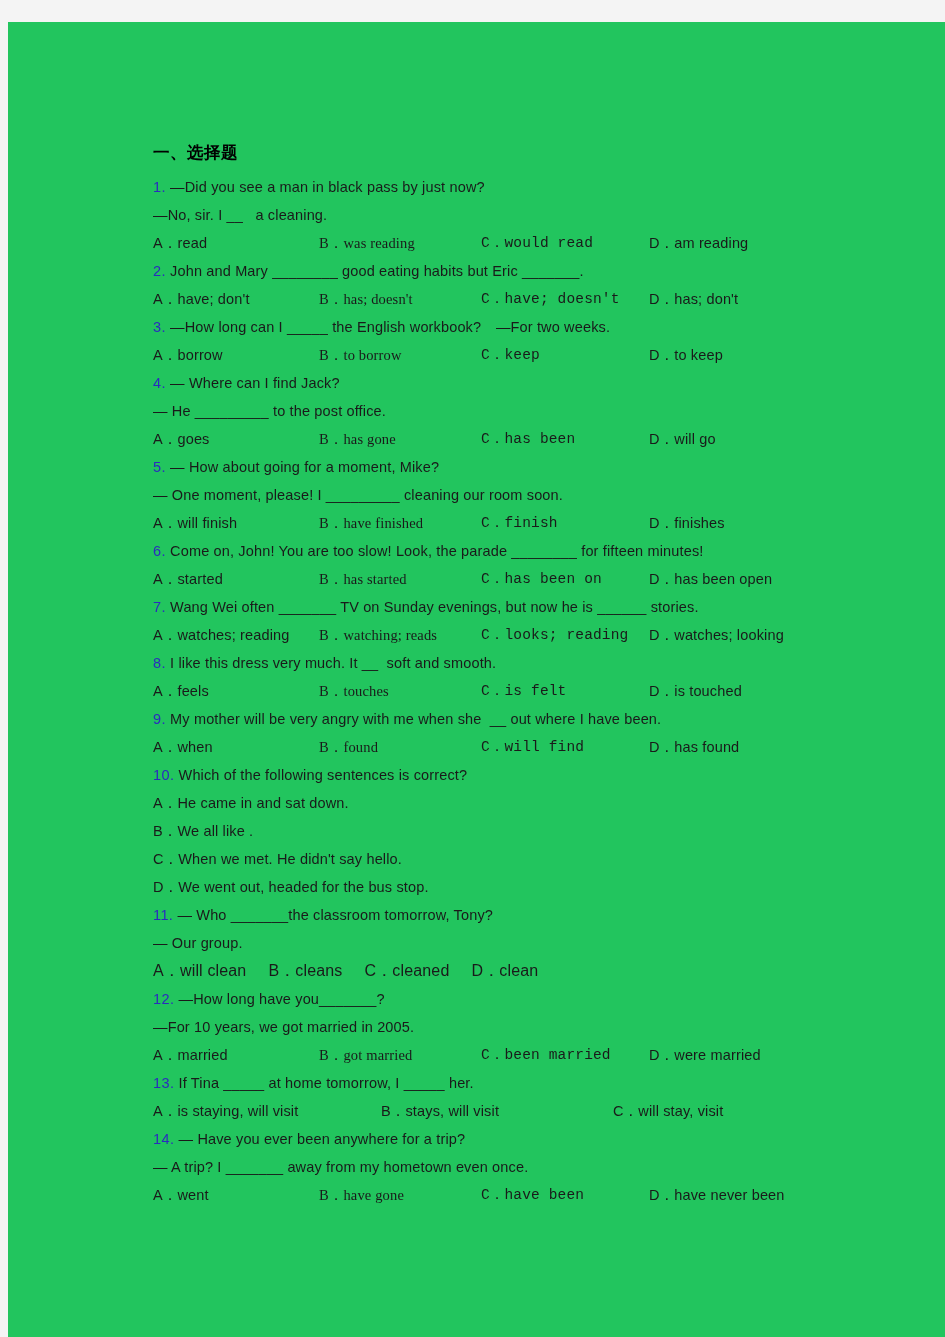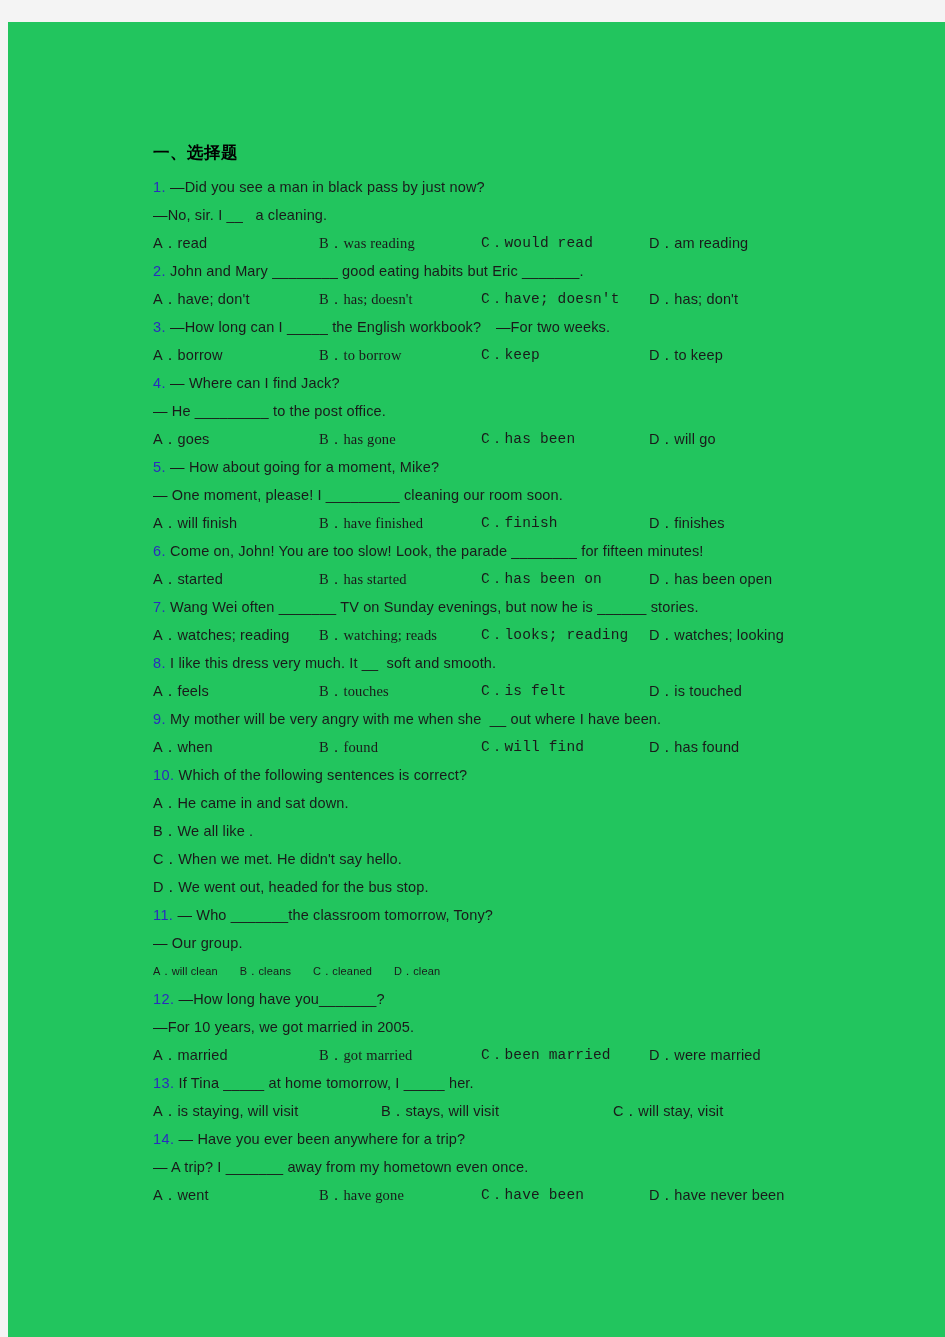--- a/index.html
+++ b/index.html
@@ -76,21 +76,21 @@
   .opts.cols4 .opt:nth-child(3) { width: 160px; font-family: Liberation Mono, monospace; }
   .opts.cols4 .opt:nth-child(4) { width: auto; margin-left: 8px; }
   
   .opts.cols3 .opt:nth-child(1) { width: 228px; }
   .opts.cols3 .opt:nth-child(2) { width: 232px; }
   .opts.cols3 .opt:nth-child(3) { width: auto; text-align: center; }
   
   .opts.compact .opt {
     width: auto;
     margin-right: 22px;
-    font-size: 11px;
+    font-size: 16px;
   }
   
   .opts.stacked {
     display: block;
   }
   .opts.stacked .opt {
     display: block;
     width: auto;
     white-space: pre-wrap;
   }

